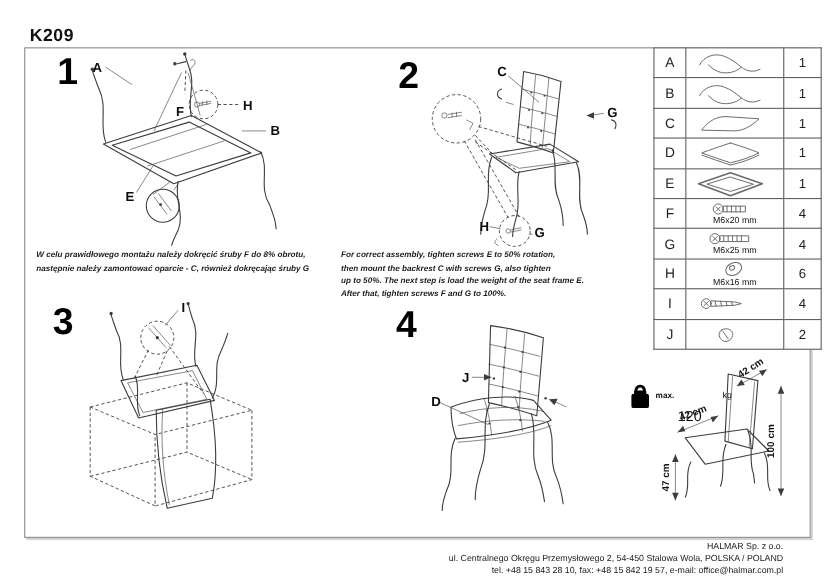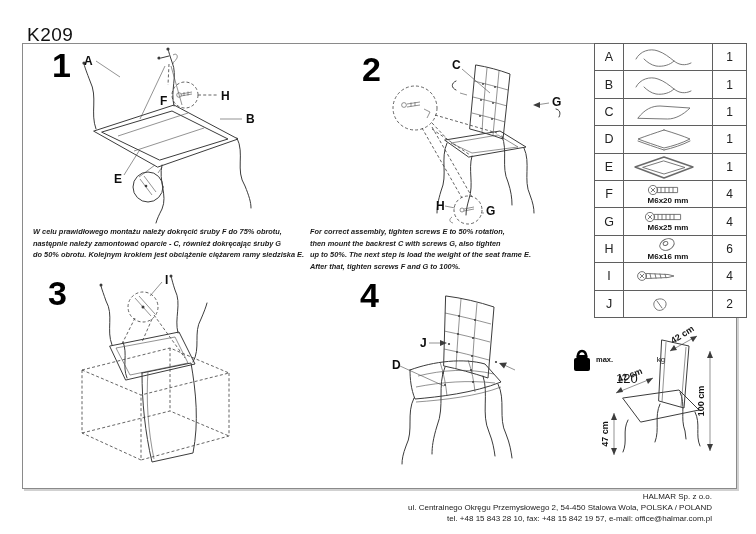--- a/index.html
+++ b/index.html
@@ -1,39 +1,39 @@
 <!DOCTYPE html>
 <html><head>
 <meta charset="utf-8">
 <style>
   html,body{margin:0;padding:0;}
   body{
     width:756px;height:534px;position:relative;background:#ffffff;
     font-family:"Liberation Sans", sans-serif;color:#111;overflow:hidden;
   }
   .abs{position:absolute;}
-  #page-title{left:27px;top:24px;font-size:19px;font-weight:normal;letter-spacing:.5px;}
+  #page-title{left:27px;top:24px;font-size:16px;font-weight:bold;letter-spacing:.5px;}
   #main-box{left:22px;top:43px;width:713px;height:444px;border:1px solid #8a8a8a;box-shadow:2px 2px 0 rgba(0,0,0,.18);}
   .step-num{font-size:34px;font-weight:bold;color:#000;}
   svg{display:block;overflow:visible;}
   svg text{font-family:"Liberation Sans", sans-serif;}
   .lbl{font-size:12px;font-weight:bold;fill:#0d0d0d;}
   .art{stroke:#3c3c3c;fill:none;stroke-width:1;stroke-linecap:round;stroke-linejoin:round;}
   .thin{stroke:#4a4a4a;fill:none;stroke-width:.6;}
   .dash{stroke:#3c3c3c;fill:none;stroke-width:.8;stroke-dasharray:3 2.2;}
   .dot{fill:#3c3c3c;stroke:none;}
   .instr{font-size:7.4px;font-style:italic;font-weight:bold;line-height:11.7px;color:#1a1a1a;white-space:nowrap;}
   
   #parts-table{left:594px;top:43px;width:150px;border-collapse:collapse;background:#fff;table-layout:fixed;position:absolute;}
   #parts-table td{border:1px solid #5f5f5f;text-align:center;vertical-align:middle;padding:0;height:26.4px;}
   .c-letter{width:28px;font-size:12.5px;color:#222;}
   .c-icon{width:88px;}
   .c-qty{width:33px;font-size:12px;color:#222;}
   .icon-stack{display:flex;flex-direction:column;align-items:center;justify-content:center;}
-  .size-label{font-size:8px;font-weight:bold;color:#111;line-height:8px;margin-top:1px;}
+  .size-label{font-size:8px;font-weight:normal;color:#111;line-height:8px;margin-top:1px;}
   .part-art{stroke:#6a6a6a;fill:none;stroke-width:.9;stroke-linecap:round;stroke-linejoin:round;}
   
   #weight-widget{left:572px;top:333px;display:flex;align-items:center;}
   #weight-widget .max{font-size:7.5px;font-weight:bold;margin-left:4px;}
   #weight-widget .val{font-size:13px;font-weight:normal;margin-left:3px;margin-top:38px;}
   #weight-widget .unit{font-size:8px;margin-left:19px;}
   .dim-lbl{font-size:9px;font-weight:bold;fill:#111;}
   
   #footer{left:0;top:491px;width:712px;text-align:right;color:#1a1a1a;}
   #footer div{font-size:8px;line-height:11px;}
@@ -134,23 +134,22 @@
   <path class="thin" d="M93,163 L103,165"></path>
   <path class="thin" d="M129,170 L132,170"></path>
 
   <text class="lbl" x="100" y="26">C</text>
   <text class="lbl" x="200" y="63">G</text>
   <text class="lbl" x="84" y="167">H</text>
   <text class="lbl" x="134" y="172">G</text>
 </svg>
 
 <div class="abs instr" style="left:33px;top:226px;">
-  <div>W celu prawidłowego montażu należy dokręcić śruby F do 75% obrotu,</div>
+  <div>W celu prawidłowego montażu należy dokręcić śruby F do 8% obrotu,</div>
   <div>następnie należy zamontować oparcie - C, również dokręcając śruby G</div>
-  <div>do 50% obrotu. Kolejnym krokiem jest obciążenie ciężarem ramy siedziska E.</div>
 </div>
 <div class="abs instr" style="left:310px;top:226px;">
   <div>For correct assembly, tighten screws E to 50% rotation,</div>
   <div>then mount the backrest C with screws G, also tighten</div>
   <div>up to 50%. The next step is load the weight of the seat frame E.</div>
   <div>After that, tighten screws F and G to 100%.</div>
 </div>
 
 <div class="abs step-num" style="left:48px;top:274px;">3</div>
 <svg class="abs" style="left:22px;top:270px;" width="310" height="216" viewBox="0 0 310 216">

